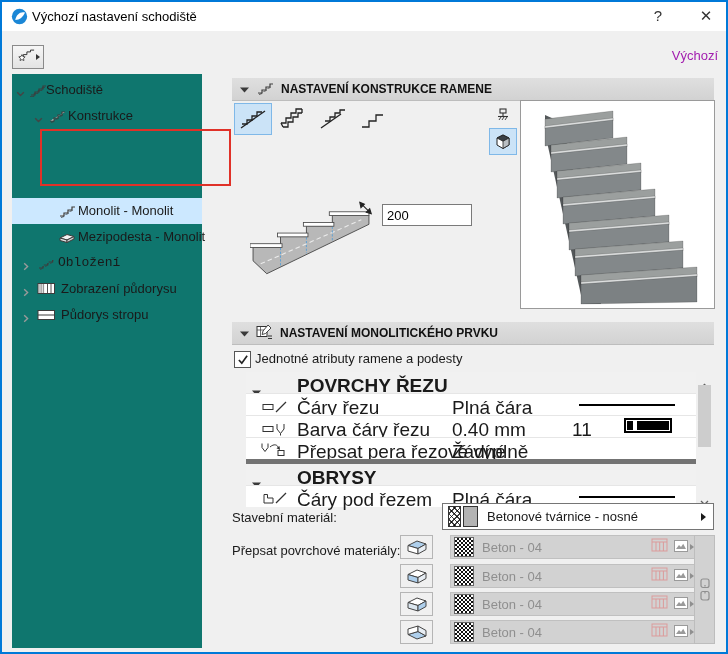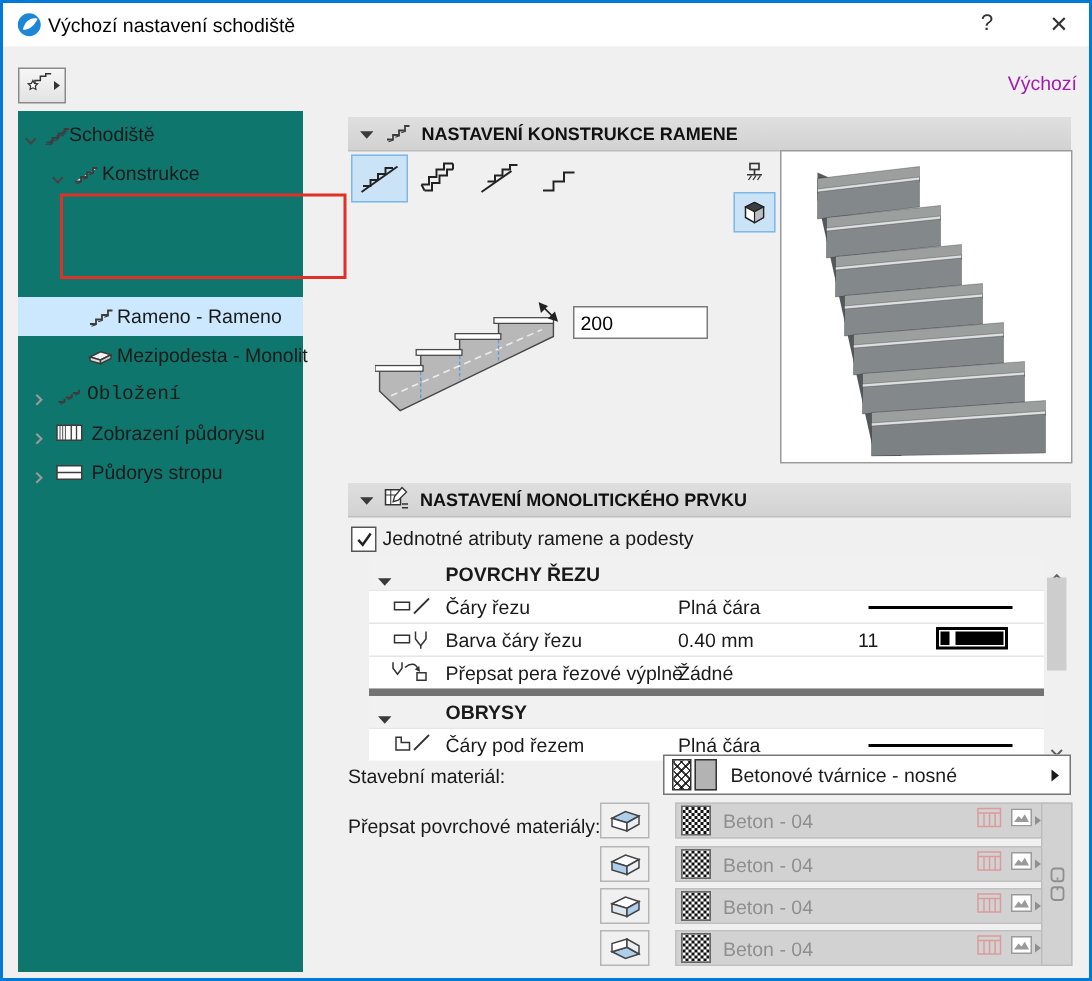--- a/index.html
+++ b/index.html
@@ -21,21 +21,21 @@
   .phdr{height:22px;background:linear-gradient(#dfdfdf,#d2d2d2);border-bottom:1px solid #bdbdbd;display:flex;align-items:center;font-size:12px;font-weight:bold;color:#111;}
   .typebtn{width:36px;height:30px;display:flex;align-items:center;justify-content:center;border:1px solid transparent;}
   .typebtn.sel{background:#cbe3f7;border:1px solid #7fb8e8;}
   .sqbtn{width:26px;height:25px;display:flex;align-items:center;justify-content:center;border:1px solid transparent;}
   .sqbtn.sel{background:#cbe3f7;border:1px solid #7fb8e8;}
   .preview{left:518px;top:98px;width:193px;height:207px;background:#fff;border:1px solid #9a9a9a;}
   .inputbox{left:380px;top:202px;width:90px;height:22px;border:1px solid #7a7a7a;background:#fff;font-size:13px;font-family:"Liberation Sans",sans-serif;padding:0 4px;box-sizing:border-box;}
   .cb{left:232px;top:349px;width:15px;height:15px;background:#fff;border:1px solid #555;display:flex;align-items:center;justify-content:center;}
   .cb-lbl{left:253px;top:349px;font-size:13px;}
   .tbl{left:244px;top:370px;width:450px;height:129px;}
-  .trow{position:relative;width:450px;font-size:13px;}
+  .trow{position:relative;width:450px;font-size:19px;}
   .trow .lbl{position:absolute;left:51px;top:3px;white-space:nowrap;}
   .trow .val{position:absolute;left:206px;top:3px;white-space:nowrap;}
   .trow .pen{position:absolute;left:326px;top:3px;}
   .grow{height:21px;background:#f1f1f1;}
   .irow{height:21px;background:#fff;border-top:1px solid #e6e6e6;}
   .lineprev{position:absolute;left:333px;top:10px;width:96px;height:2px;background:#000;}
   .penprev{position:absolute;left:378px;top:2px;width:48px;height:15px;border:2px solid #000;background:#fff;box-sizing:border-box;display:flex;padding:1px;}
   .scroll{left:694px;top:370px;width:17px;height:129px;background:#f0f0f0;}
   .thumb{position:absolute;left:2px;top:13px;width:13px;height:62px;background:#cdcdcd;}
   .ddown{left:440px;top:501px;width:272px;height:27px;background:#fff;border:1px solid #757575;display:flex;align-items:center;box-sizing:border-box;}
@@ -102,21 +102,21 @@
             <path d="M3 14.5 l3-1 M7.5 11.5 l3-1 M11.5 8.5 l3-1" stroke="#3c3c3c" stroke-width=".8"></path>
           </svg></span>
       <span class="tree-lbl" style="left:56px;text-align:center;">Konstrukce</span>
     </div>
 
     <div class="tree-row sel" style="top:124px;">
       <span class="tree-ic" style="left:46px;"><svg width="18" height="15" viewBox="0 0 18 15">
             <path d="M2 13 h4 v-3 h4 v-3 h4 V4 h3" fill="#e4e4e4" stroke="#3c3c3c" stroke-width="1.2"></path>
             <path d="M3 14.5 l3-1 M7.5 11.5 l3-1 M11.5 8.5 l3-1" stroke="#3c3c3c" stroke-width=".8"></path>
           </svg></span>
-      <span class="tree-lbl" style="left:66px;">Rameno - Rameno</span>
+      <span class="tree-lbl" style="left:66px;">Monolit - Monolit</span>
     </div>
 
     <div class="tree-row" style="top:150px;">
       <span class="tree-ic" style="left:46px;top:8px;"><svg width="18" height="11" viewBox="0 0 18 11">
             <polygon points="2,5 9,1.5 16,3.5 9,7" fill="#f2f2f2" stroke="#3c3c3c" stroke-width="1"></polygon>
             <polygon points="2,5 9,7 9,9.5 2,7.5" fill="#ddd" stroke="#3c3c3c" stroke-width="1"></polygon>
             <polygon points="9,7 16,3.5 16,6 9,9.5" fill="#cfcfcf" stroke="#3c3c3c" stroke-width="1"></polygon>
           </svg></span>
       <span class="tree-lbl" style="left:66px;">Mezipodesta - Monolit</span>
     </div>

